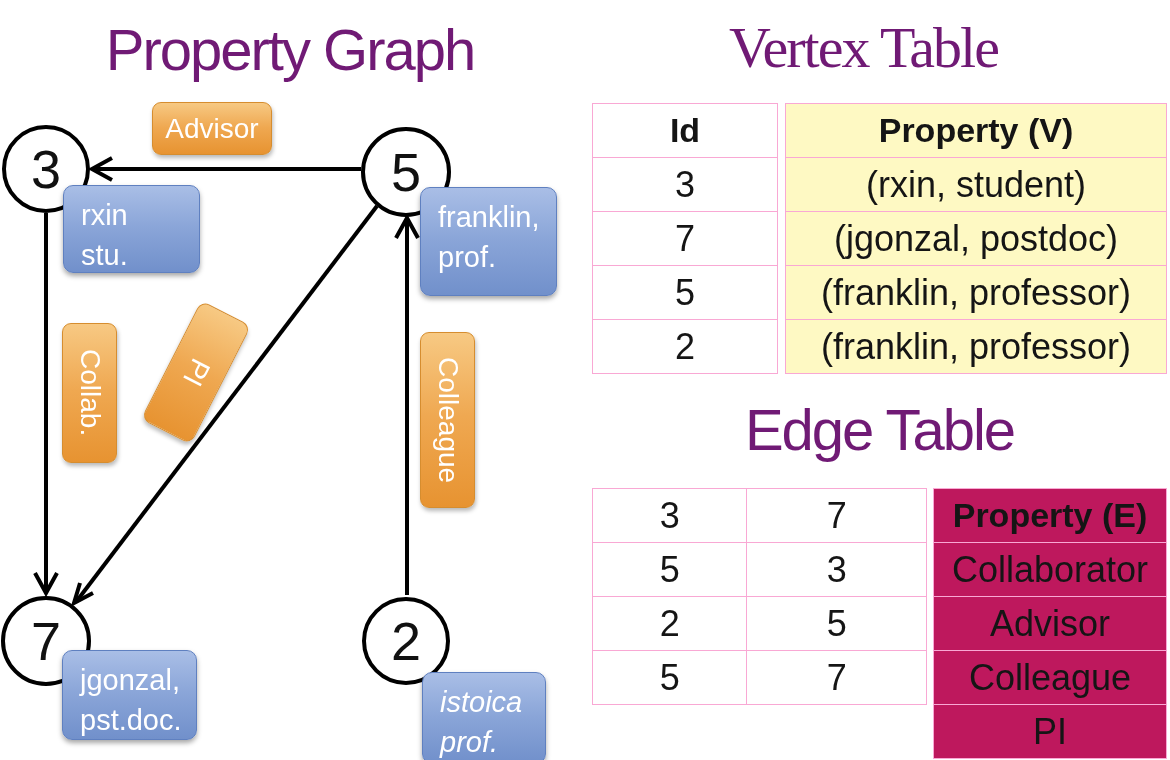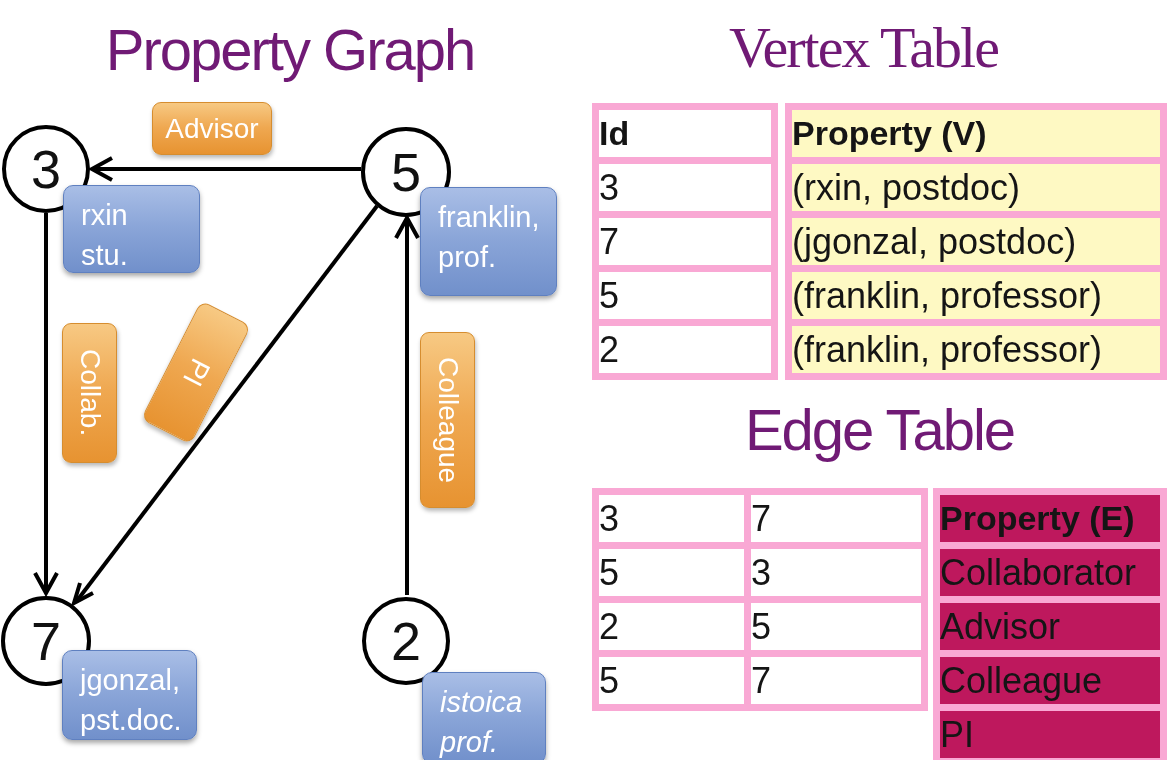--- a/index.html
+++ b/index.html
@@ -53,21 +53,21 @@
   #box-jgonzal{left:62px;top:650px;width:135px;height:90px;}
   #box-istoica{left:422px;top:672px;width:124px;height:92px;font-style:italic;}
   .vprop-box span{display:block;}
 
   #edge-svg{position:absolute;left:0;top:0;}
   #edge-svg path{stroke:#000;stroke-width:4;fill:none;}
 
   
   .tbl{position:absolute;border-collapse:collapse;table-layout:fixed;}
   .tbl td{
-    border:7px solid #f9a8d4;text-align:left;vertical-align:middle;
+    border:1px solid #f9a8d4;text-align:center;vertical-align:middle;
     font-size:36px;color:#151515;padding:0;overflow:hidden;white-space:nowrap;
   }
   .tbl td.hdr{font-weight:bold;font-size:34px;}
   .bluefill td{background:#fef9c3;}
   .tanfill td{background:#be185d;}
   #vt-id{left:592px;top:103px;width:186px;}
   #vt-prop{left:785px;top:103px;width:382px;}
   #et-srcdst{left:592px;top:488px;width:335px;}
   #et-prop{left:933px;top:488px;width:234px;}
   #vt-id tr,#vt-prop tr{height:54px;}
@@ -157,21 +157,21 @@
       </tr>
 </tbody>
   </table>
 
 <table class="tbl bluefill" id="vt-prop">
   <tbody>
       <tr>
         <td class="hdr">Property (V)</td>
       </tr>
   <tr>
-        <td>(rxin, postdoc)</td>
+        <td>(rxin, student)</td>
       </tr>
   <tr>
         <td>(jgonzal, postdoc)</td>
       </tr>
   <tr>
         <td>(franklin, professor)</td>
       </tr>
   <tr>
         <td>(franklin, professor)</td>
       </tr>

